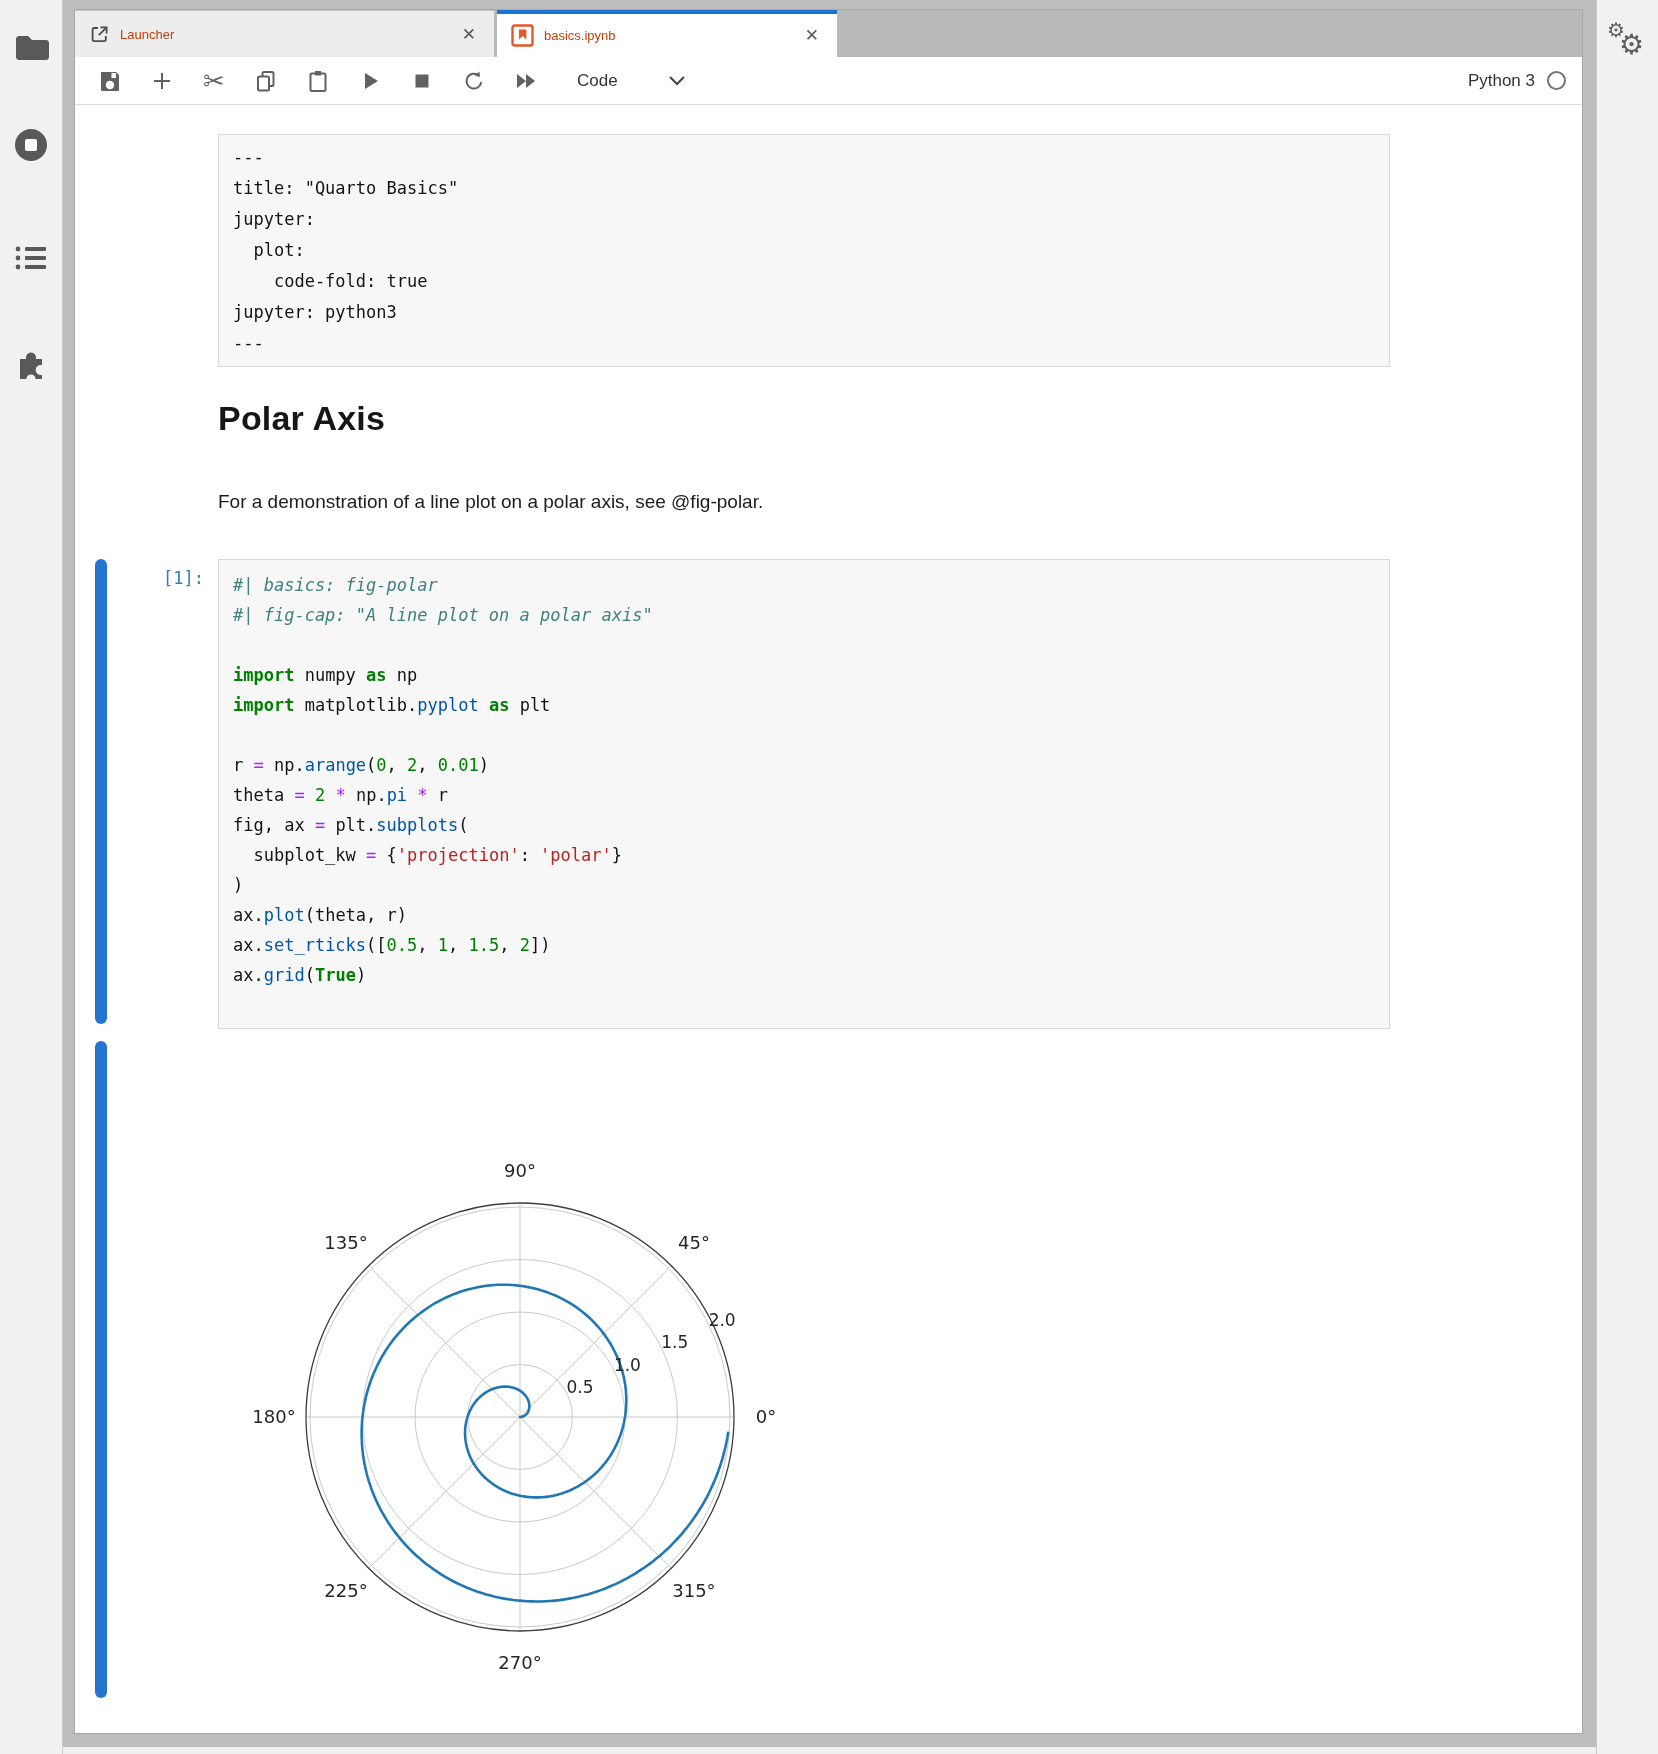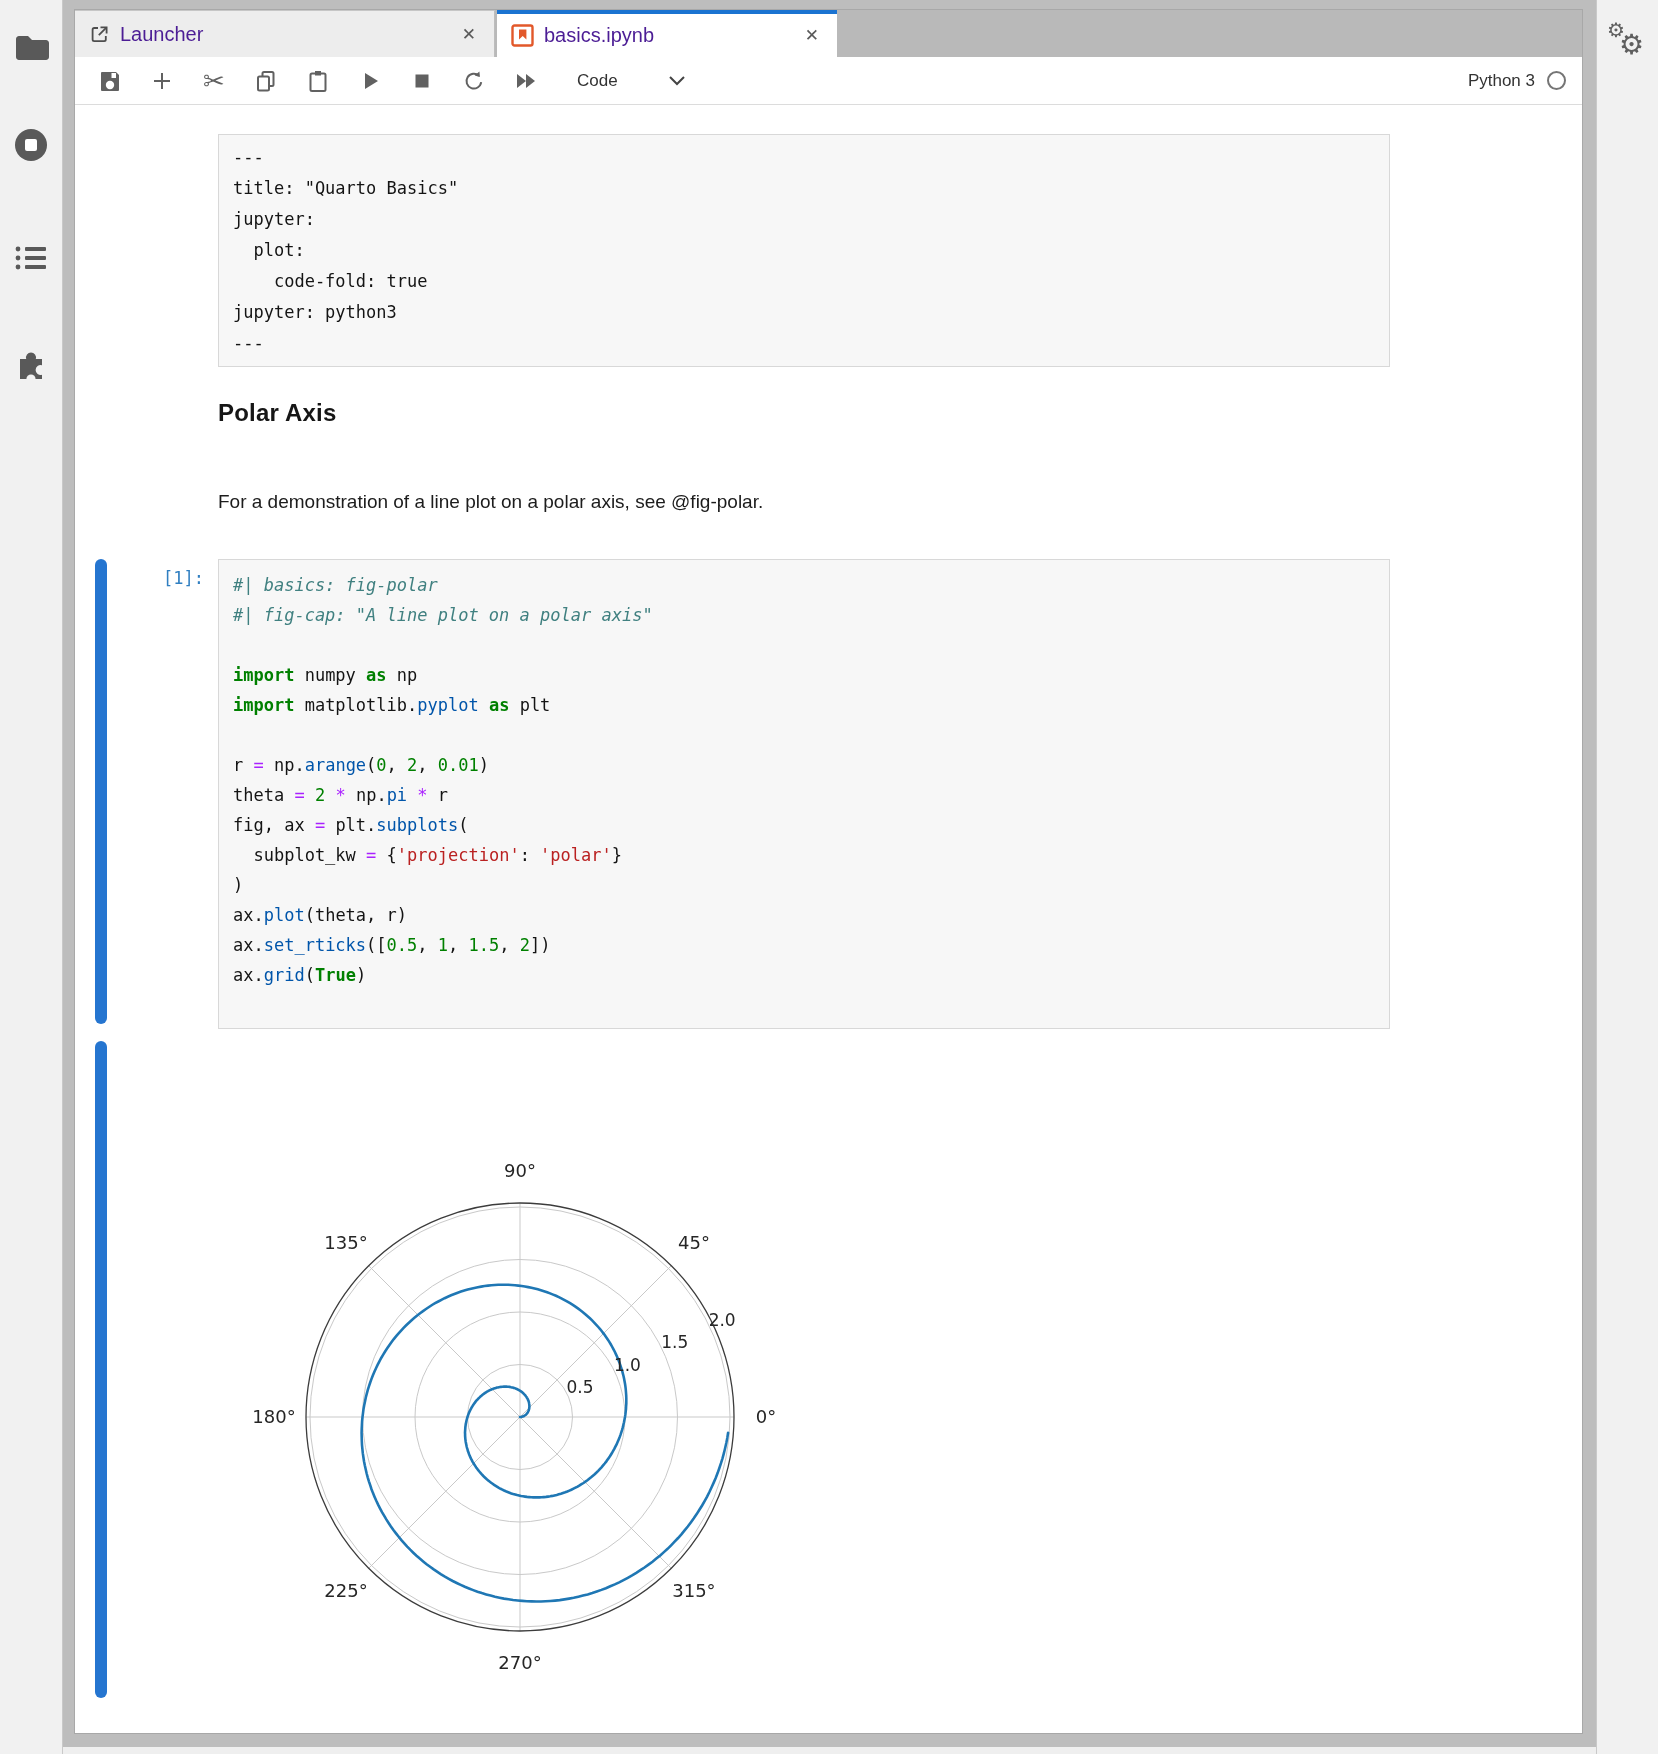--- a/index.html
+++ b/index.html
@@ -23,21 +23,21 @@
 
   
   .main-window{position:absolute;left:75px;top:10px;width:1507px;height:1723px;
                box-shadow:0 0 0 1px #a8a8a8;background:#fff;z-index:4;display:flex;flex-direction:column;}
 
   
   .tab-bar{height:47px;background:#b9b9b9;display:flex;flex:0 0 auto;}
   .tab{display:flex;align-items:center;padding:0 14px;box-sizing:border-box;cursor:default;}
   .tab.inactive{width:420px;background:#ededed;border-right:1px solid #bdbdbd;border-top:1px solid #c6c6c6;}
   .tab.active{width:340px;background:#ffffff;border-top:4px solid #1a73d1;margin-left:2px;}
-  .tab-label{font-size:20px;color:#4c1d95;margin-left:10px;white-space:nowrap;}
+  .tab-label{font-size:13px;color:#c2410c;margin-left:10px;white-space:nowrap;}
   .tab-close{margin-left:auto;font-size:17px;color:#5a5a5a;padding:2px 4px;}
 
   
   .toolbar{height:47px;background:#fff;border-bottom:1px solid #dcdcdc;display:flex;align-items:center;
            padding:0 16px 0 20px;flex:0 0 auto;}
   .tb-btn{width:30px;height:30px;margin-right:22px;display:flex;align-items:center;justify-content:center;color:#616161;}
   .cell-type{display:flex;align-items:center;margin-left:14px;}
   .cell-type-label{font-size:17px;color:#333;}
   .cell-type .chev{margin-left:50px;display:flex;align-items:center;}
   .tb-spacer{flex:1;}
@@ -46,21 +46,21 @@
   .kernel-status{width:19px;height:19px;border:2px solid #757575;border-radius:50%;box-sizing:border-box;}
 
   
   .content{position:relative;background:#fff;flex:1;overflow:hidden;}
 
   .cell-box{background:#f7f7f7;border:1px solid #d8d8d8;box-sizing:border-box;}
   .cl{font-family:"DejaVu Sans Mono","Liberation Mono",monospace;font-size:17px;white-space:pre;color:#141414;}
   .raw-cell{position:absolute;left:143px;top:29px;width:1172px;height:233px;padding:7px 0 0 14px;}
   .raw-cell .cl{line-height:31px;}
 
-  .md-heading{position:absolute;left:143px;top:294px;font-size:24px;font-weight:bold;color:#161616;letter-spacing:.2px;}
+  .md-heading{position:absolute;left:143px;top:294px;font-size:34px;font-weight:bold;color:#161616;letter-spacing:.2px;}
   .md-paragraph{position:absolute;left:143px;top:386px;font-size:19px;color:#1c1c1c;}
 
   .cell-row{position:absolute;left:20px;display:flex;}
   .collapser{width:12px;border-radius:6px;background:#2575d0;flex:0 0 auto;}
   .prompt-col{width:111px;flex:0 0 auto;box-sizing:border-box;padding:9px 14px 0 0;text-align:right;
               font-family:"DejaVu Sans Mono","Liberation Mono",monospace;font-size:17px;color:#307fc1;}
   .code-row{top:454px;}
   .code-row .collapser{height:465px;}
   .code-editor{width:1172px;height:470px;padding:10px 0 0 14px;}
   .code-editor .cl{line-height:30px;}

